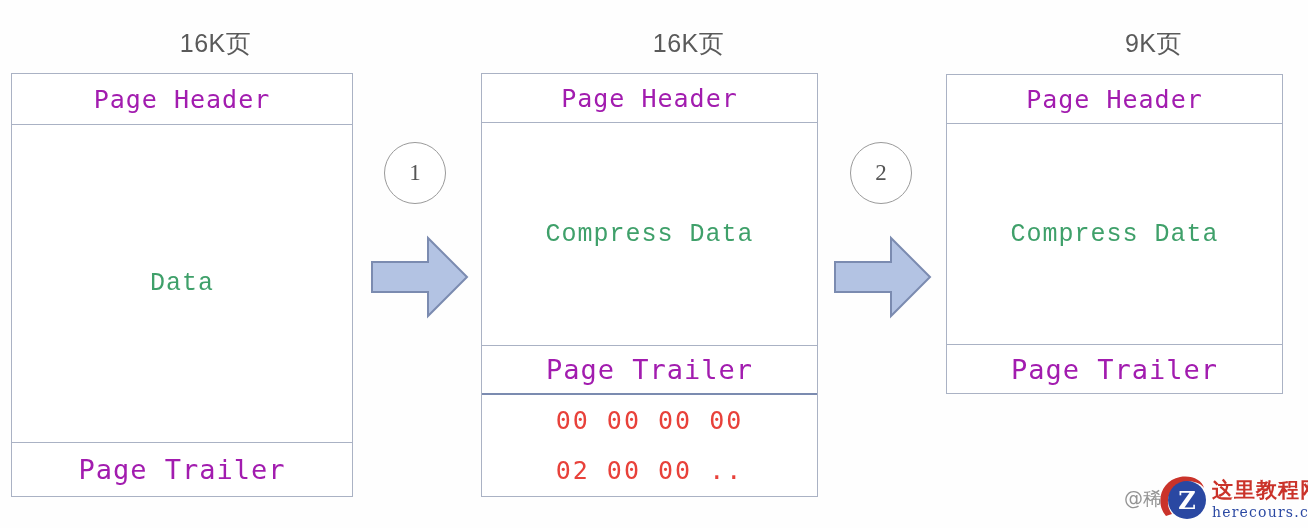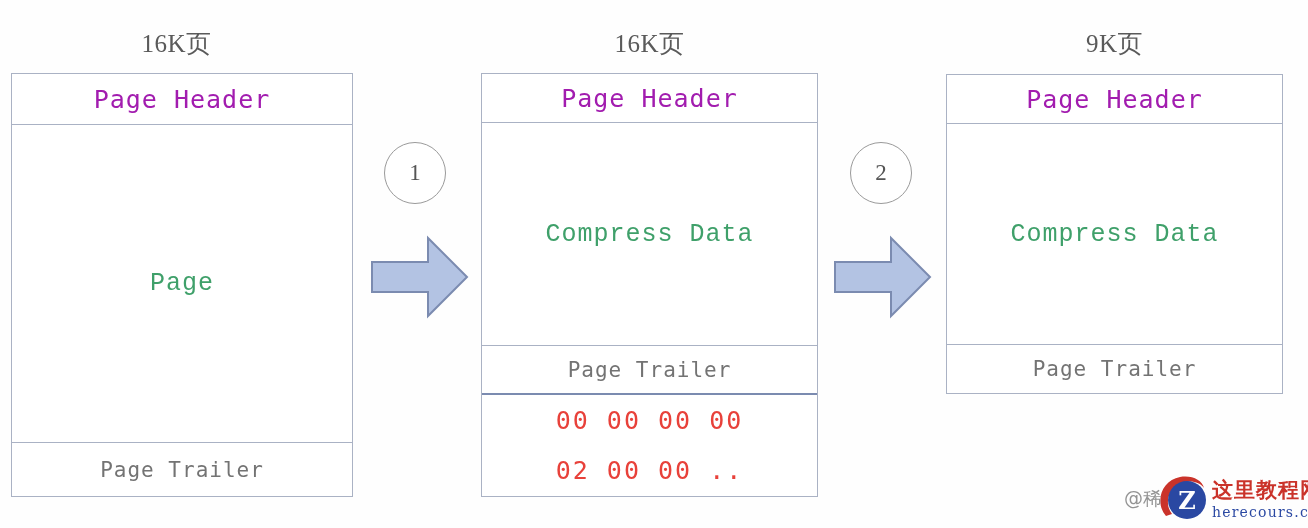--- a/index.html
+++ b/index.html
@@ -27,25 +27,26 @@
     box-sizing: border-box;
     border: 1.6px solid #aab2c4;
     background: #ffffff;
     display: flex;
     flex-direction: column;
   }
 
   .box-title {
     position: absolute;
     text-align: center;
-    font-family: Liberation Serif, serif;
+    font-family: Liberation Sans, sans-serif;
     font-size: 25px;
     color: #5a5a5a;
     letter-spacing: 0.5px;
     white-space: nowrap;
+    padding-left: 39px;
   }
 
   .seg {
     box-sizing: border-box;
     display: flex;
     align-items: center;
     justify-content: center;
     font-family: "DejaVu Sans Mono", monospace;
     white-space: nowrap;
   }
@@ -59,22 +60,22 @@
 
   .seg-body {
     flex: 1;
     color: #3fa06a;
     font-size: 25px;
     letter-spacing: 1px;
     font-family: Liberation Mono, monospace;
   }
 
   .seg-trailer {
-    color: #737373;
-    font-size: 21px;
+    color: #a21caf;
+    font-size: 27px;
     letter-spacing: 1px;
   }
 
   .seg-trailer.top-rule {
     border-top: 1.6px solid #aab2c4;
   }
 
   .seg-trailer.bottom-rule {
     border-bottom: 2.4px solid #7b8bb0;
   }
@@ -156,21 +157,21 @@
 </style>
 </head>
 <body>
 
 <div class="canvas">
 
   <div class="box-title" style="left:0px; top:27px; width:353px;">16K页</div>
 
   <div class="page-box" style="left:11px; top:73px; width:342px; height:424px;">
     <div class="seg seg-header" style="height:51px;">Page Header</div>
-    <div class="seg seg-body">Page</div>
+    <div class="seg seg-body">Data</div>
     <div class="seg seg-trailer top-rule" style="height:54px;">Page Trailer</div>
   </div>
 
   <div class="step-circle" style="left:384px; top:142px; width:62px; height:62px;">1</div>
 
   <div class="block-arrow" style="left:370px; top:232px;">
     <svg width="100" height="90" viewBox="0 0 100 90">
       <polygon points="2,30 58,30 58,6 97,45 58,84 58,60 2,60" fill="#b3c3e3" stroke="#7b8bb0" stroke-width="2"></polygon>
     </svg>
   </div>

